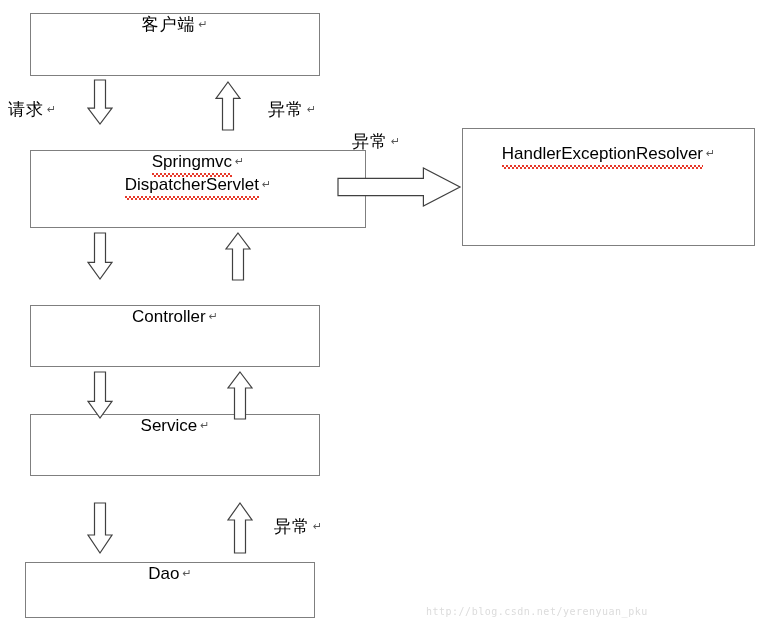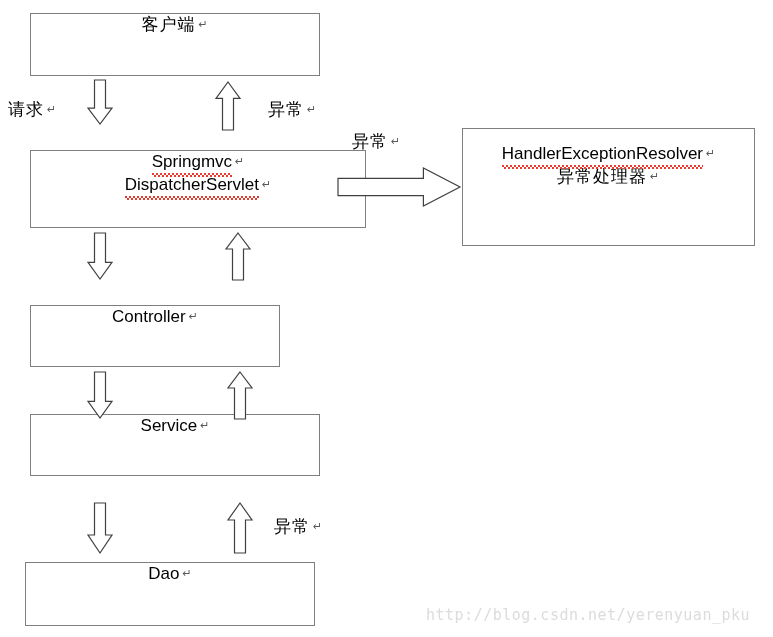--- a/index.html
+++ b/index.html
@@ -82,53 +82,52 @@
     position: absolute;
   }
   .arrow svg {
     display: block;
     overflow: visible;
   }
   .watermark {
     position: absolute;
     color: #dcdcdc;
     font-family: "DejaVu Sans Mono", "Liberation Mono", monospace;
-    font-size: 15px;
+    font-size: 10px;
     letter-spacing: 0.5px;
     white-space: nowrap;
   }
 </style>
 </head>
 <body>
 
 <div id="canvas">
 
   <div class="box" style="left: 30px; top: 13px; width: 290px; height: 63px;">
     <span class="box-line cjk"><span>客户端</span><span class="pilcrow">↵</span></span>
   </div>
 
   <div class="box" style="left: 30px; top: 150px; width: 336px; height: 78px;">
     <span class="box-line latin"><span class="squiggle">Springmvc</span><span class="pilcrow">↵</span></span>
     <span class="box-line latin"><span class="squiggle">DispatcherServlet</span><span class="pilcrow">↵</span></span>
   </div>
 
   <div class="box top-aligned" style="left: 462px; top: 128px; width: 293px; height: 118px;">
     <span class="box-line latin"><span class="squiggle">HandlerExceptionResolver</span><span class="pilcrow">↵</span></span>
-    <span class="box-line cjk"><span>异常处理器</span><span class="pilcrow">↵</span></span>
   </div>
 
-  <div class="box" style="left: 30px; top: 305px; width: 250px; height: 62px;">
+  <div class="box" style="left: 30px; top: 305px; width: 290px; height: 62px;">
     <span class="box-line latin"><span>Controller</span><span class="pilcrow">↵</span></span>
   </div>
 
   <div class="box" style="left: 30px; top: 414px; width: 290px; height: 62px;">
     <span class="box-line latin"><span>Service</span><span class="pilcrow">↵</span></span>
   </div>
 
-  <div class="box" style="left: 25px; top: 562px; width: 290px; height: 64px;">
+  <div class="box" style="left: 25px; top: 562px; width: 290px; height: 56px;">
     <span class="box-line latin"><span>Dao</span><span class="pilcrow">↵</span></span>
   </div>
 
   <span class="label cjk" style="left: 8px; top: 98px; text-align: center;"><span>请求</span><span class="pilcrow">↵</span></span>
 
   <span class="label cjk" style="left: 268px; top: 98px;"><span>异常</span><span class="pilcrow">↵</span></span>
 
   <span class="label cjk" style="left: 352px; top: 130px;"><span>异常</span><span class="pilcrow">↵</span></span>
 
   <span class="label cjk" style="left: 274px; top: 515px;"><span>异常</span><span class="pilcrow">↵</span></span>

